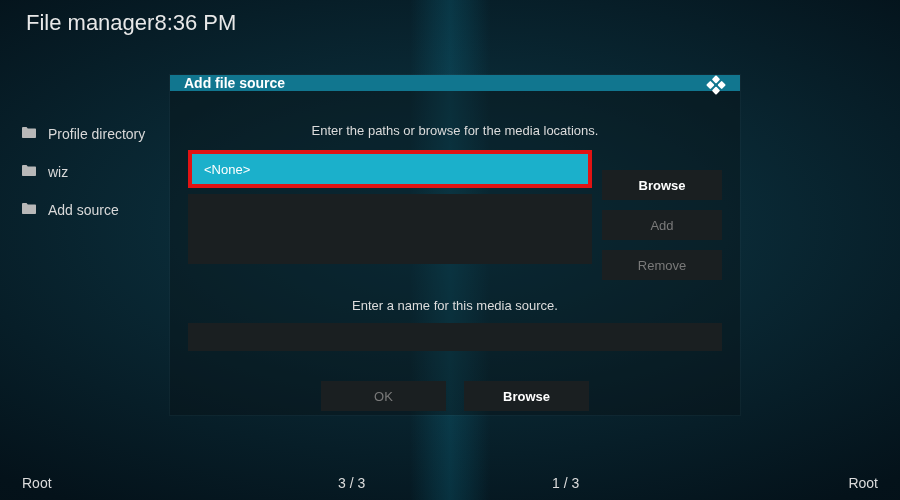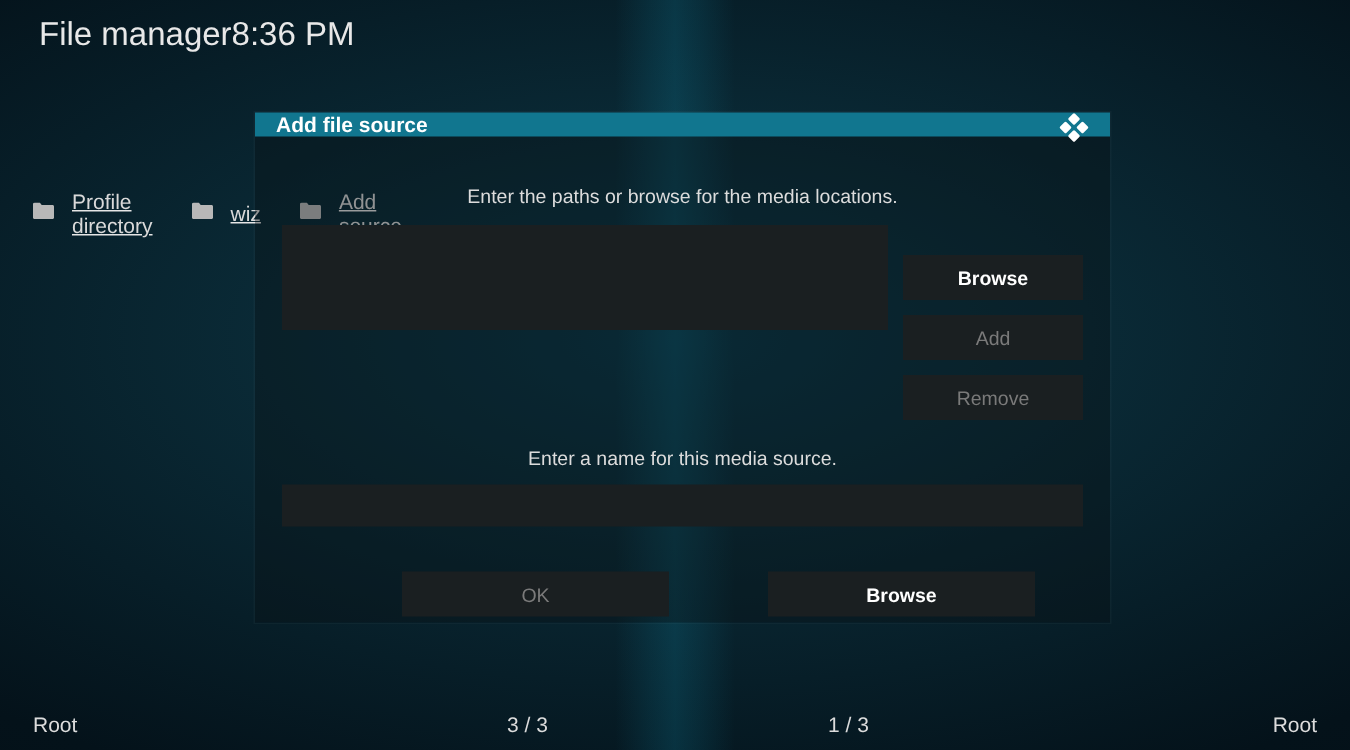--- a/index.html
+++ b/index.html
@@ -18,21 +18,21 @@
   .topbar {
     position: absolute; top: 0; left: 0; right: 16px; height: 44px;
     display: flex; align-items: flex-start;
     padding: 10px 26px 0 26px;
   }
   .topbar .title { font-size: 22px; font-weight: 300; color: #e8e8e8; }
   .topbar .clock { font-size: 22px; font-weight: 300; color: #e8e8e8; }
 
   .sidebar {
     position: absolute; top: 122px; left: 16px; width: 180px;
-    display: flex; gap: 14px; text-decoration: underline;
+    display: flex; flex-direction: column; gap: 14px;
   }
   .sidebar .item { display: flex; align-items: center; gap: 12px; font-size: 14px; color: #d9d9d9; cursor: pointer; padding: 4px 6px; }
   .sidebar .item .ficon { color: #b8b8b8; font-size: 12px; }
 
   .dialog {
     position: absolute; top: 75px; left: 170px; width: 570px; height: 340px;
     background: rgba(10,15,17,0.35);
     box-shadow: 0 0 0 1px rgba(255,255,255,0.03);
   }
   .dlg-header {
@@ -58,21 +58,21 @@
   .btn {
     height: 30px; background: #1a1f21; color: #fff; font-size: 13px; font-weight: 600;
     display: flex; align-items: center; justify-content: center; cursor: pointer; user-select: none;
   }
   .btn.disabled { color: #7a7a7a; font-weight: 400; cursor: default; }
 
   .name-label { text-align: center; font-size: 13px; color: #dcdcdc; margin: 18px 0 10px 0; }
   .name-input { height: 28px; background: #1a1f21; width: 100%; cursor: text; }
 
   .bottom-btns { display: flex; gap: 18px; justify-content: center; margin-top: 30px; }
-  .bottom-btns .btn { width: 178px; height: 30px; margin-left: 48px; }
+  .bottom-btns .btn { width: 125px; height: 30px; }
   .bottom-btns .btn.ok { color: #7a7a7a; font-weight: 400; cursor: default; }
 
   .footer {
     position: absolute; left: 0; right: 0; bottom: 0; height: 34px;
     display: flex; align-items: center; padding: 0 22px;
     font-size: 14px; color: #dcdcdc;
   }
   .footer .f-left  { position:absolute; left:22px; }
   .footer .f-mid1  { position:absolute; left:338px; }
   .footer .f-mid2  { position:absolute; left:552px; }
@@ -128,20 +128,25 @@
           </g>
         </svg>
     </span>
   </div>
 
   <div class="dlg-body">
     <div class="instruct">Enter the paths or browse for the media locations.</div>
 
     <div class="paths-row">
       <div class="paths-list">
+        <div class="hl-wrap">
+          <div class="path-input">
+            <span>&lt;None&gt;</span>
+          </div>
+        </div>
         <div class="paths-extra"></div>
       </div>
       <div class="side-buttons">
         <div class="btn">Browse</div>
         <div class="btn disabled">Add</div>
         <div class="btn disabled">Remove</div>
       </div>
     </div>
 
     <div class="name-label">Enter a name for this media source.</div>

